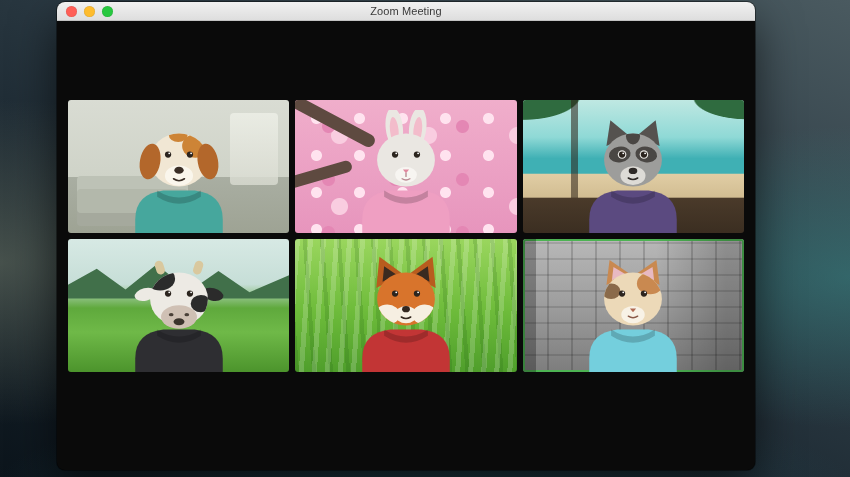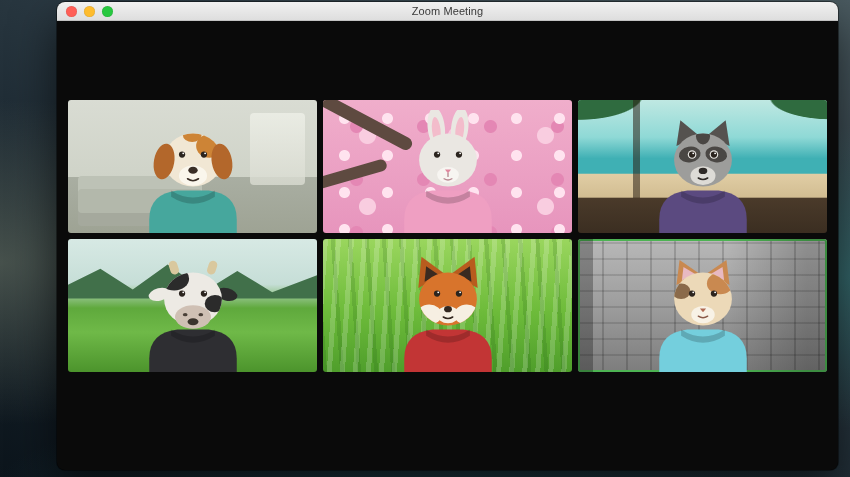--- a/index.html
+++ b/index.html
@@ -11,21 +11,21 @@
     position:absolute; inset:0;
     background:
       radial-gradient(ellipse 60% 55% at 0% 55%, rgba(110,120,104,.55), transparent 62%),
       radial-gradient(ellipse 50% 48% at 100% 58%, rgba(55,140,138,.5), transparent 66%),
       radial-gradient(ellipse 75% 42% at 50% 110%, rgba(38,92,104,.55), transparent 72%),
       linear-gradient(205deg,#4a5a60 0%, #2e3d46 35%, #18242d 70%, #0c151c 100%);
   }
 
   
   .window{
-    position:absolute; left:57px; top:2px; width:781px; height:468px;
+    position:absolute; left:57px; top:2px; width:698px; height:468px;
     border-radius:8px; overflow:hidden; background:#000;
     box-shadow:0 20px 45px rgba(0,0,0,.6), 0 0 0 1px rgba(0,0,0,.4);
   }
   .titlebar{
     position:relative; height:19px;
     background:linear-gradient(#f1f1f1,#dedede);
     border-bottom:1px solid #c2c2c2;
     display:flex; align-items:center;
   }
   .traffic{ display:flex; gap:7px; padding-left:9px; z-index:2; }

